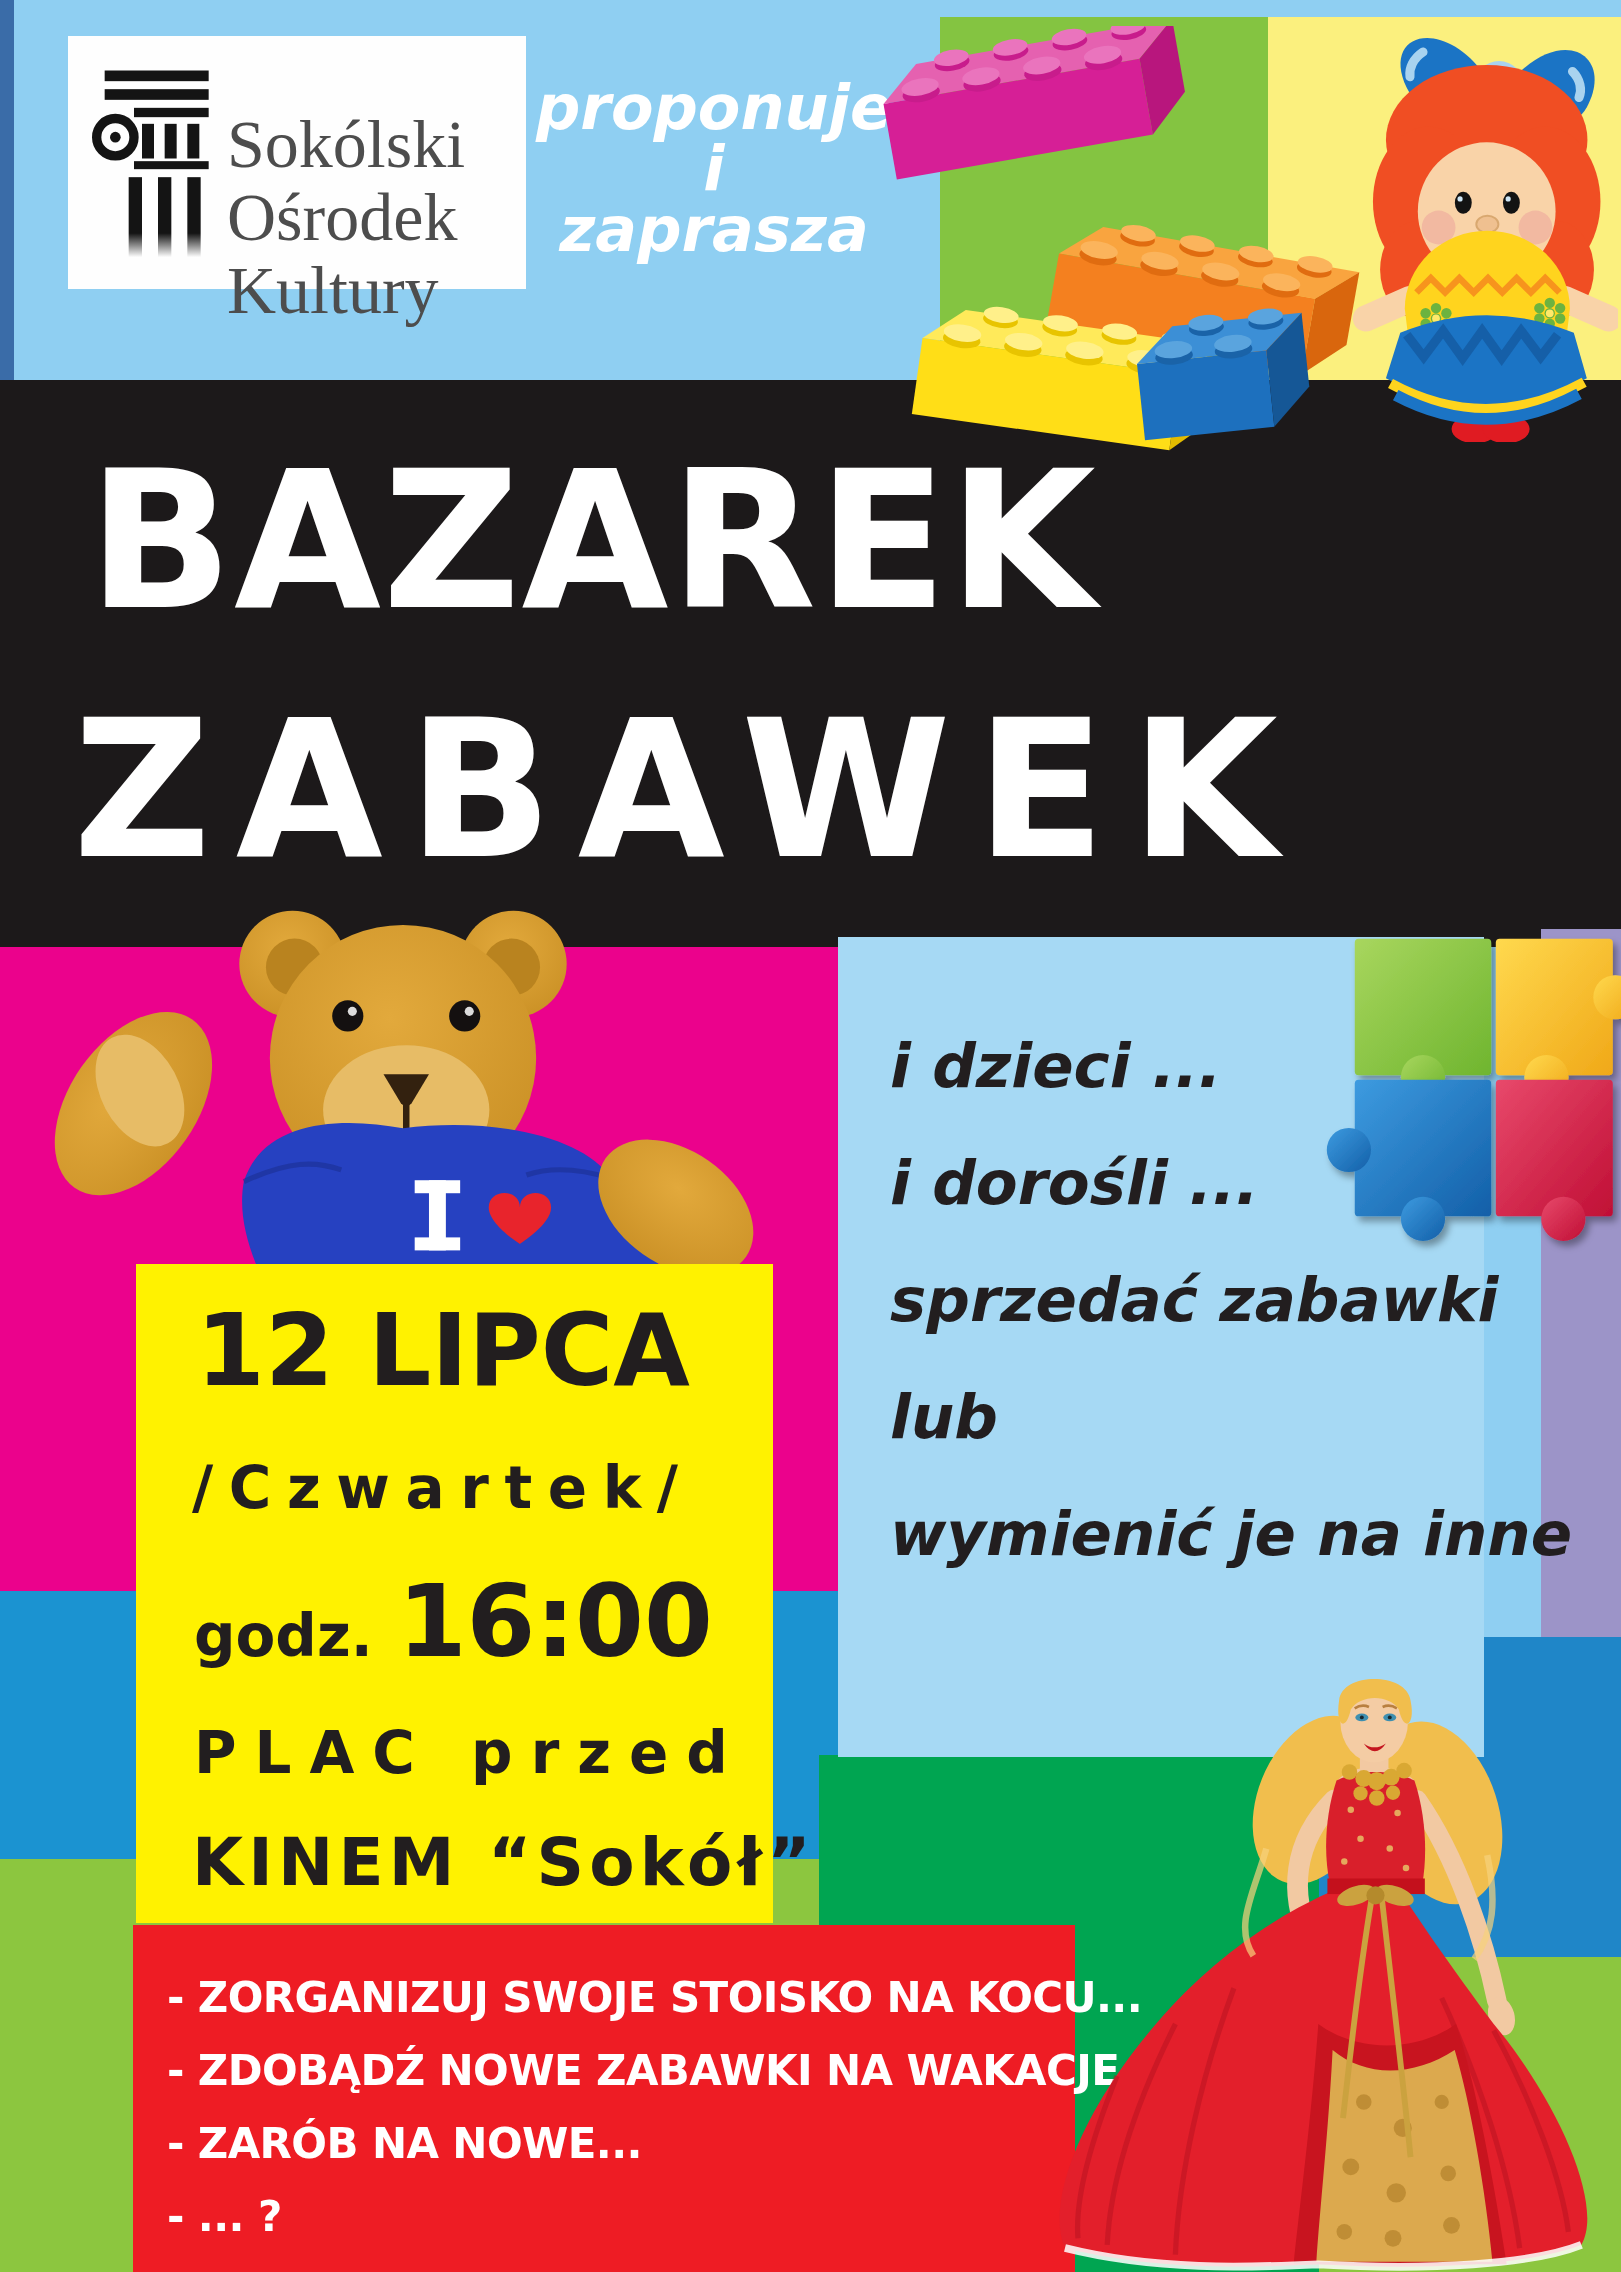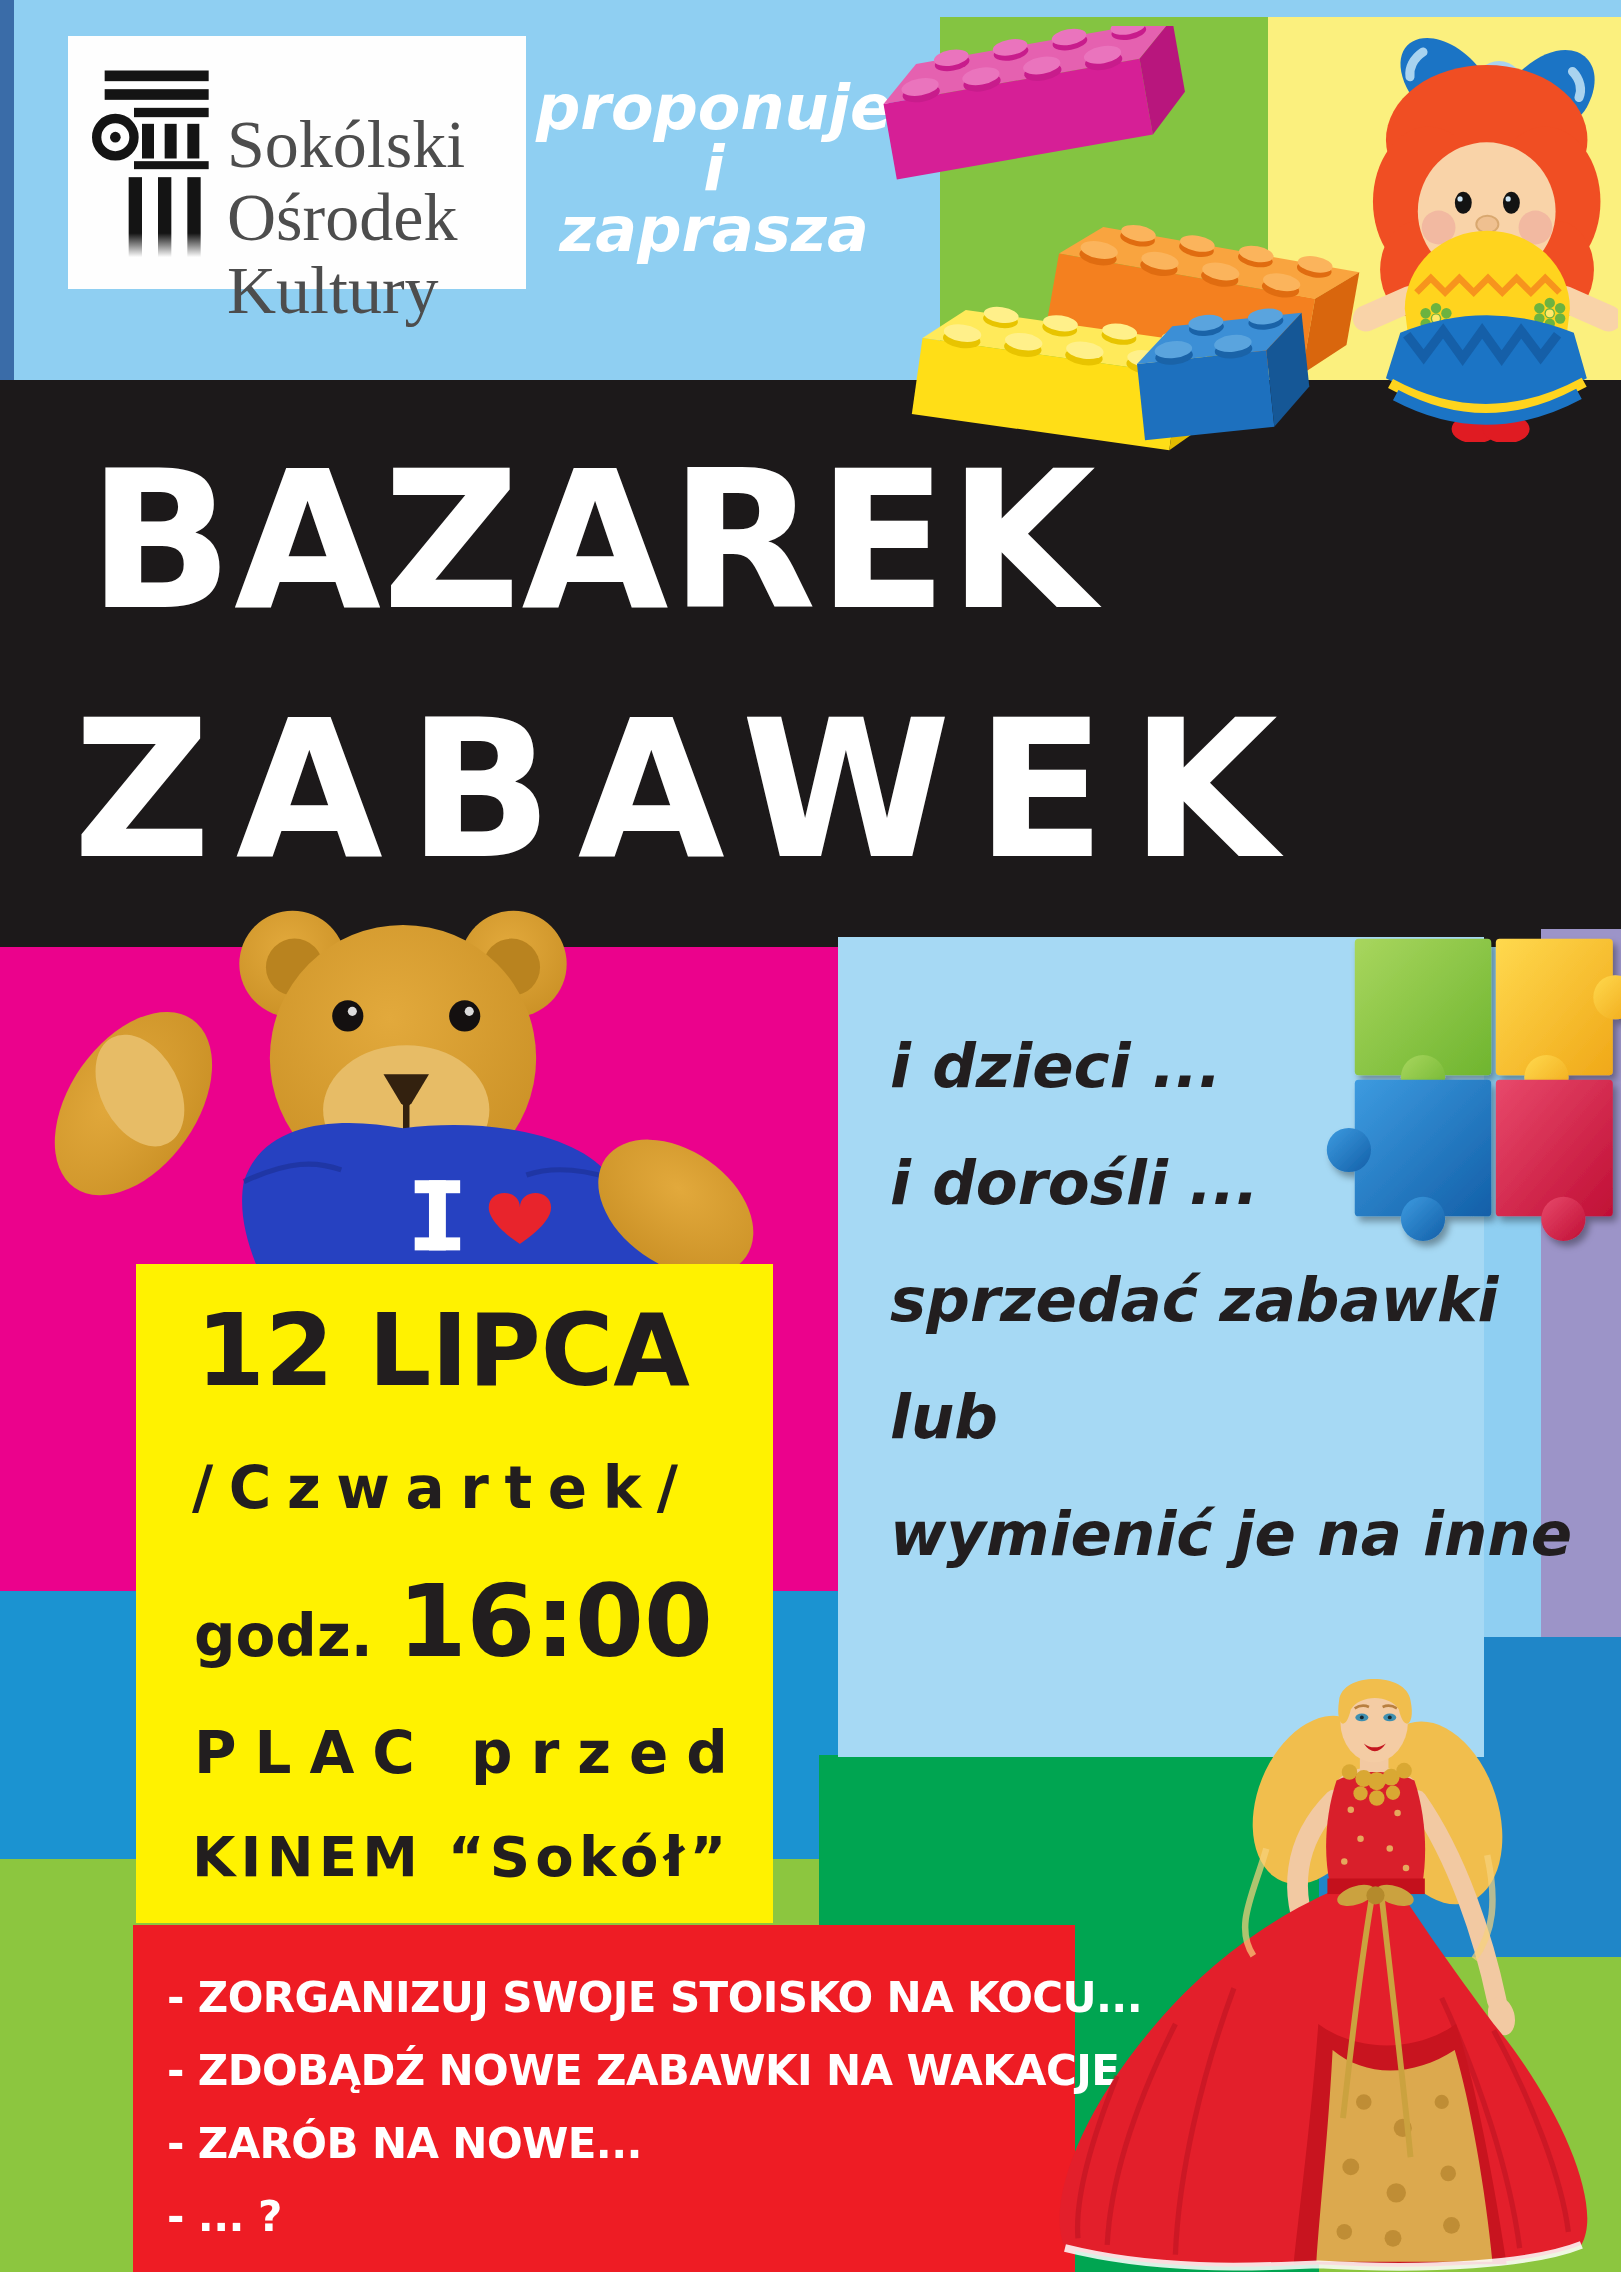--- a/index.html
+++ b/index.html
@@ -33,21 +33,21 @@
   .title-line{position:absolute;color:#fff;font-weight:bold;white-space:nowrap;line-height:1;}
   .title-1{left:88px;top:447px;font-size:190px;letter-spacing:1.3px;}
   .title-2{left:73px;top:696px;font-size:190px;letter-spacing:25px;}
   
   .ev{position:absolute;color:#221E1F;font-weight:bold;white-space:nowrap;}
   .ev-date{left:60px;top:29px;font-size:99px;}
   .ev-day{left:56px;top:190px;font-size:58px;letter-spacing:15.6px;}
   .ev-time{left:58px;top:300px;font-size:58px;}
   .ev-time .big{font-size:99px;font-weight:bold;margin-left:25px;}
   .ev-place1{left:58px;top:455px;font-size:58px;letter-spacing:18px;}
-  .ev-place2{left:56px;top:560px;font-size:56px;letter-spacing:5.2px;}
+  .ev-place2{left:56px;top:560px;font-size:66px;letter-spacing:5.2px;}
   
   .aud{position:absolute;left:52px;top:70px;color:#221E1F;font-size:61px;font-weight:600;
        font-style:italic;line-height:117px;white-space:nowrap;}
   
   .bullets{position:absolute;left:34px;top:36px;color:#fff;font-weight:bold;
            font-size:42px;letter-spacing:-0.6px;line-height:73px;white-space:nowrap;}
   svg{display:block;}
 </style>
 </head>
 <body>

